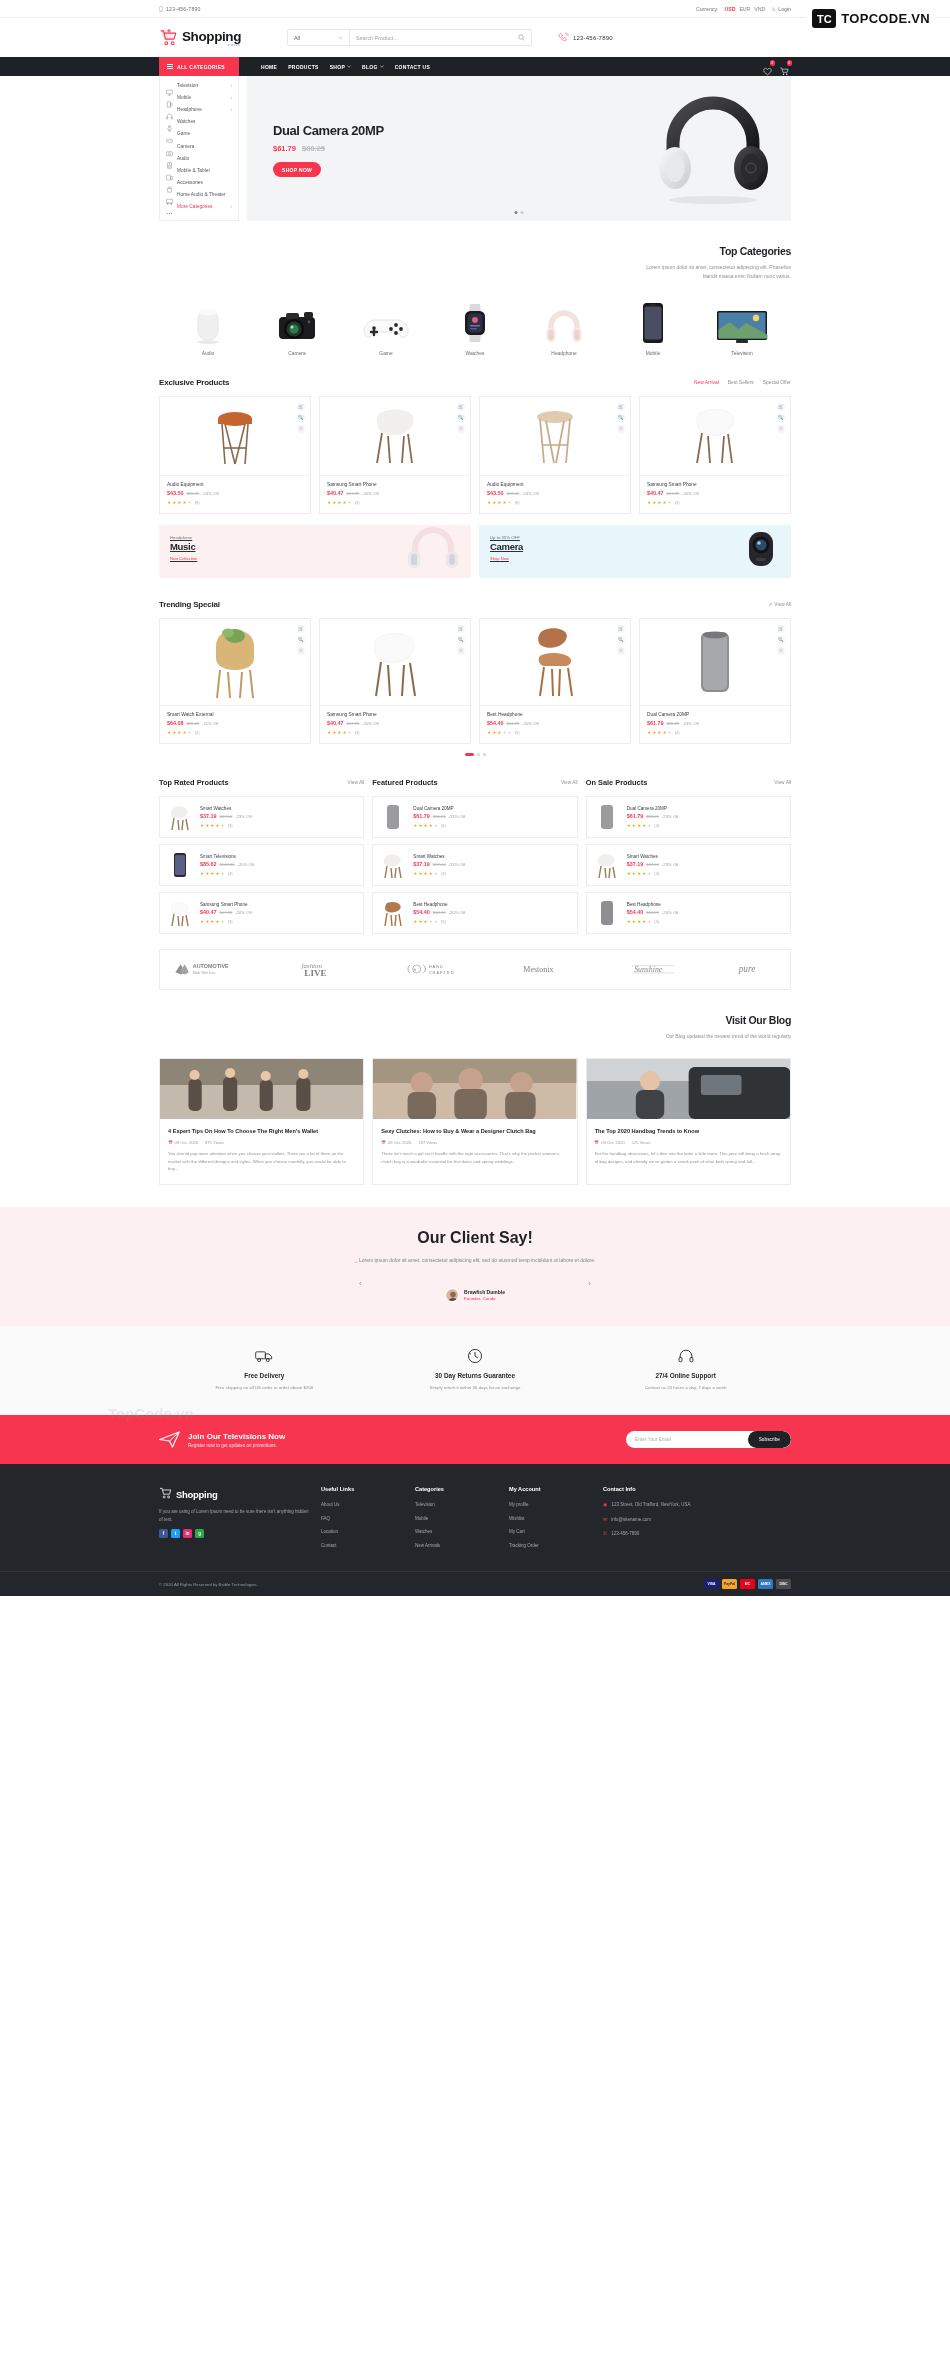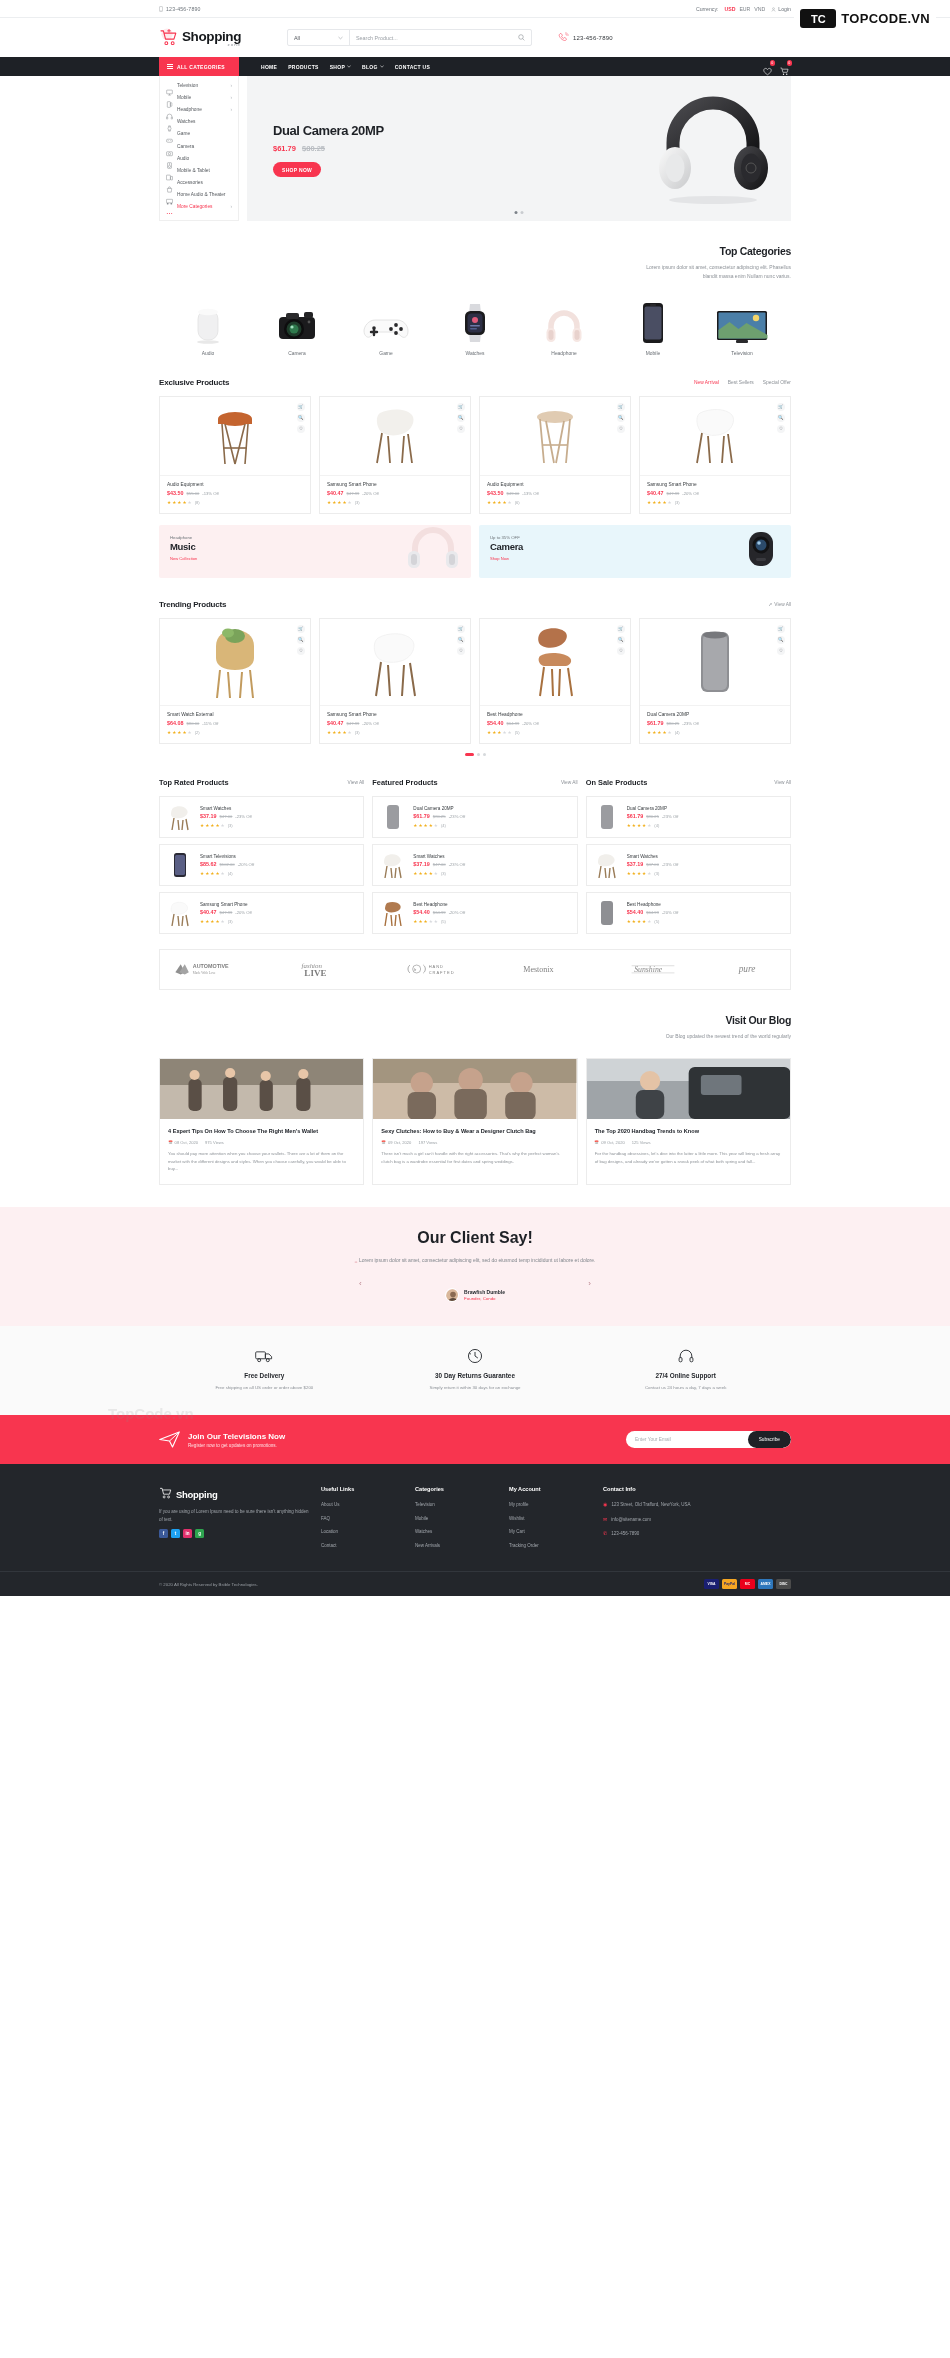--- a/index.html
+++ b/index.html
@@ -12,21 +12,21 @@
   }
   .page { width: 950px; position: relative; background:#fff; }
   .wrap { width: 632px; margin: 0 auto; position: relative; }
 
   
   .tc-badge {
     position:absolute; top:6px; right:14px; display:flex; align-items:center; gap:5px;
     background:#fff; padding:3px 6px; z-index:60;
   }
   .tc-badge .tcmark{
-    width:36px;height:19px;background:#111;border-radius:3px;color:#fff;
+    width:24px;height:19px;background:#111;border-radius:3px;color:#fff;
     font-size:11px;font-weight:bold;display:flex;align-items:center;justify-content:center;
     font-family:"Liberation Sans",sans-serif;
   }
   .tc-badge .tctext{ font-size:13px; font-weight:bold; letter-spacing:.3px; color:#111; }
 
   
   .topbar { border-bottom:1px solid #eceef0; height:18px; }
   .topbar .wrap{ display:flex; align-items:center; justify-content:space-between; height:18px; }
   .topbar .phone{ display:flex; align-items:center; gap:3px; font-size:5.2px; color:#6c737a; letter-spacing:.2px;}
   .topbar .right{ display:flex; align-items:center; gap:6px; font-size:5.2px; color:#6c737a;}
@@ -111,21 +111,21 @@
   .pold{ font-size:4.2px; color:#b6babe; text-decoration:line-through;}
   .poff{ font-size:4.2px; color:#9aa0a5;}
   .stars{ display:flex; align-items:center; gap:1px; margin-top:3.5px;}
   .stars i{ font-size:4.6px; color:#f2b01e; font-style:normal;}
   .stars i.off{ color:#d8dade;}
   .stars .cnt{ font-size:4.1px; color:#a8adb2; margin-left:2px;}
   .pactions{ position:absolute; right:5px; top:6px; display:flex; flex-direction:column; gap:3px;}
   .pact{ width:8px;height:8px;border-radius:50%;background:#f4f5f6;display:flex;align-items:center;justify-content:center;font-size:4.4px;color:#73787e;}
 
   
-  .promos{ display:flex; gap:8px; margin-top:11px;}
+  .promos{ display:flex; gap:8px; margin-top:11px;text-decoration:underline;}
   .promo{ flex:1; height:53px; border-radius:2px; position:relative; padding:10px 11px; overflow:hidden;}
   .promo.p1{ background:#fdf0f1;}
   .promo.p2{ background:#e8f6fb;}
   .promo.p3{ background:#fdeee3;}
   .promo .sm{ font-size:4.3px; color:#6e7479;}
   .promo .bg{ font-size:9.5px; font-weight:bold; color:#1e2126; letter-spacing:-.3px; margin-top:1px;}
   .promo .lk{ font-size:4.1px; color:#f8354f; margin-top:4px; display:block;}
   .promo .pic{ position:absolute; right:7px; bottom:4px; }
 
   
@@ -739,21 +739,21 @@
               <circle cx="23" cy="17" r="8.5" fill="#121214"></circle>
               <circle cx="23" cy="17" r="5.5" fill="#2b4a6b"></circle>
               <circle cx="21" cy="15" r="1.8" fill="#9ec7e6"></circle>
               <rect x="18" y="30" width="10" height="3" rx="1.4" fill="#3a3a3f"></rect>
             </svg>
         </div>
       </div>
     </div>
 
     <div class="sec-h">
-      <h3>Trending Products</h3>
+      <h3>Trending Special</h3>
       <span class="viewall">↗ <span>View All</span></span>
     </div>
     <div class="pgrid">
       <div class="pcard">
         <div class="pimg" style="height:86px">
           <svg width="62" height="76" viewBox="0 0 62 76">
               <path d="M12 22c0-10 8-16 19-16s19 6 19 16v12c0 8-8 12-19 12s-19-4-19-12z" fill="#d9b678"></path>
               <path d="M16 46l-3 28M46 46l3 28M24 48l2 26M38 48l-2 26" stroke="#c29b5e" stroke-width="2"></path>
               <ellipse cx="31" cy="12" rx="10" ry="7" fill="#7aa35a"></ellipse>
               <ellipse cx="24" cy="9" rx="6" ry="4.5" fill="#8cb868"></ellipse>

